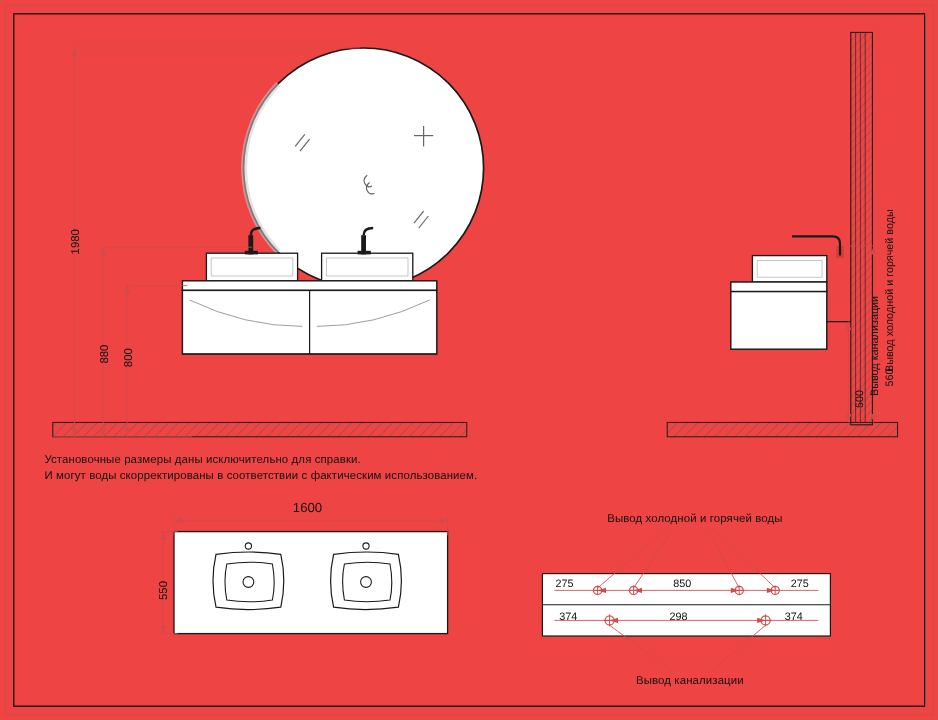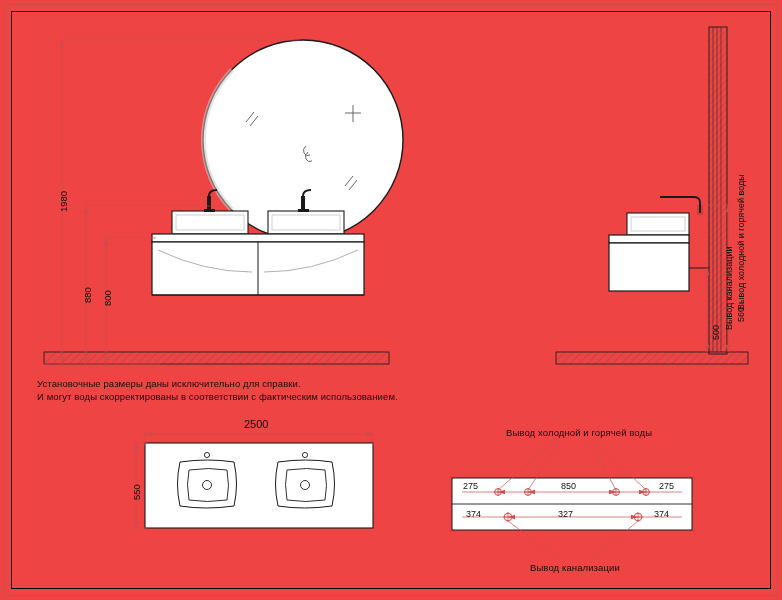--- a/index.html
+++ b/index.html
@@ -242,27 +242,27 @@
   <div class="dim-label vert" style="left:102px; top:306px;">800</div>
 
   <div class="lbl-red vert" style="left:736px; top:322px;">560</div>
   <div class="lbl-red vert" style="left:736px; top:310px;">Вывод холодной и горячей воды</div>
   <div class="lbl-red vert" style="left:711px; top:340px;">500</div>
   <div class="lbl-red vert" style="left:724px; top:330px;">Вывод канализации</div>
 
   <div class="note" style="left:37px; top:378px;">Установочные размеры даны исключительно для справки.</div>
   <div class="note" style="left:37px; top:391px;">И могут воды скорректированы в соответствии с фактическим использованием.</div>
 
-  <div class="big-dim" style="left:244px; top:418px;">2500</div>
+  <div class="big-dim" style="left:244px; top:418px;">1600</div>
   <div class="dim-label vert" style="left:131px; top:500px;">550</div>
 
   <div class="note" style="left:506px; top:427px;">Вывод холодной и горячей воды</div>
   <div class="note" style="left:530px; top:562px;">Вывод канализации</div>
 
   <div class="lbl-red" style="left:463px; top:481px;">275</div>
   <div class="lbl-red" style="left:561px; top:481px;">850</div>
   <div class="lbl-red" style="left:659px; top:481px;">275</div>
 
   <div class="lbl-red" style="left:466px; top:509px;">374</div>
-  <div class="lbl-red" style="left:558px; top:509px;">327</div>
+  <div class="lbl-red" style="left:558px; top:509px;">298</div>
   <div class="lbl-red" style="left:654px; top:509px;">374</div>
 
 </div>
 
 </body></html>

